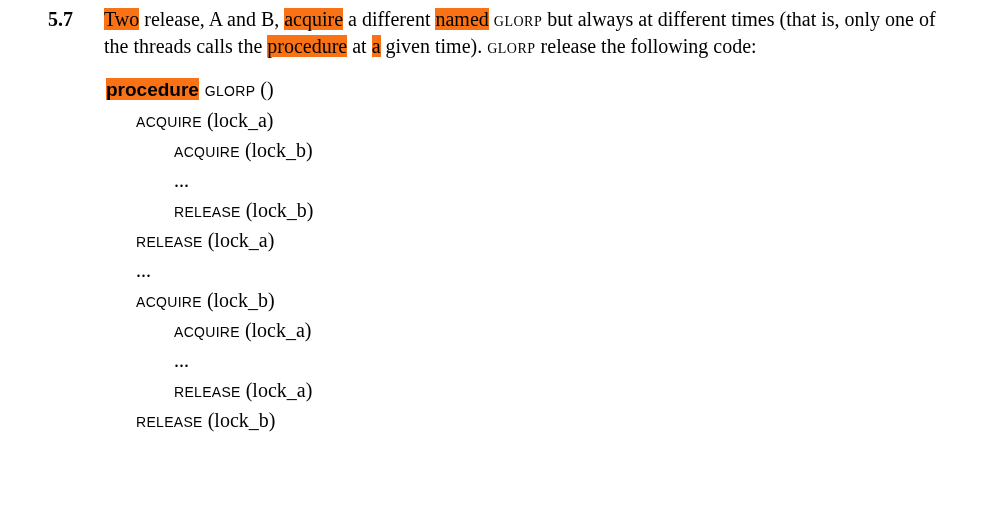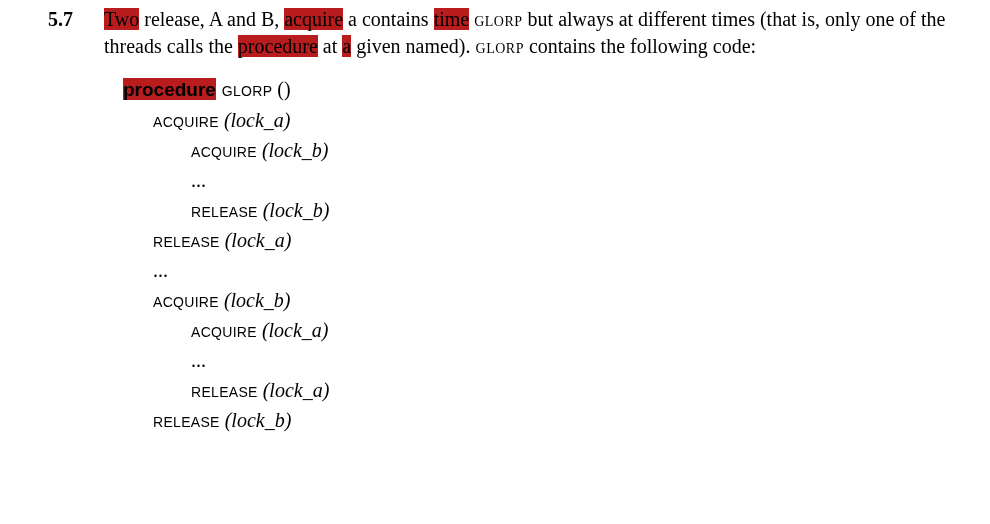--- a/index.html
+++ b/index.html
@@ -24,60 +24,59 @@
   }
   .num {
     width: 56px;
     font-weight: bold;
     font-family: Georgia, "Times New Roman", serif;
   }
   .body-col {
     flex: 1;
   }
   mark {
-    background-color: #b91c1c;
+    background-color: #f97316;
     padding: 0;
   }
   .sc { 
     font-variant: small-caps;
     letter-spacing: 0.5px;
   }
   .codeblk {
     margin-top: 14px;
-    margin-left: 75px;
+    margin-left: 58px;
     font-size: 20px;
     line-height: 1.5;
   }
   .codeline {
     white-space: pre;
   }
   .codekw {
     font-weight: bold;
     font-family: Arial, Helvetica, sans-serif;
     font-size: 19px;
   }
   .fn { 
     font-family: Arial, Helvetica, sans-serif;
     font-variant: small-caps;
     letter-spacing: 0.3px;
   }
   .arg {
-    font-style: italic;
   }
   .ind1 { padding-left: 30px; }
   .ind2 { padding-left: 68px; }
 </style>
 </head>
 <body>
 
 <div class="page">
   <div class="problem">
     <div class="num">5.7</div>
     <div class="body-col">
-      <mark>Two</mark><span> release, A and B, </span><mark>acquire</mark><span> a contains </span><mark>time</mark><span> </span><span class="sc">glorp</span><span> but always at different times (that is, only one of the threads calls the </span><mark>procedure</mark><span> at </span><mark>a</mark><span> given named). </span><span class="sc">glorp</span><span> contains the following code:</span>
+      <mark>Two</mark><span> release, A and B, </span><mark>acquire</mark><span> a different </span><mark>named</mark><span> </span><span class="sc">glorp</span><span> but always at different times (that is, only one of the threads calls the </span><mark>procedure</mark><span> at </span><mark>a</mark><span> given time). </span><span class="sc">glorp</span><span> release the following code:</span>
     </div>
   </div>
 
   <div class="codeblk">
     <div class="codeline"><mark><span class="codekw">procedure</span></mark><span class="fn"> glorp</span><span> ()</span></div>
     <div class="codeline ind1"><span class="fn">acquire</span><span class="arg"> (lock_a)</span></div>
     <div class="codeline ind2"><span class="fn">acquire</span><span class="arg"> (lock_b)</span></div>
     <div class="codeline ind2"><span>...</span></div>
     <div class="codeline ind2"><span class="fn">release</span><span class="arg"> (lock_b)</span></div>
     <div class="codeline ind1"><span class="fn">release</span><span class="arg"> (lock_a)</span></div>

